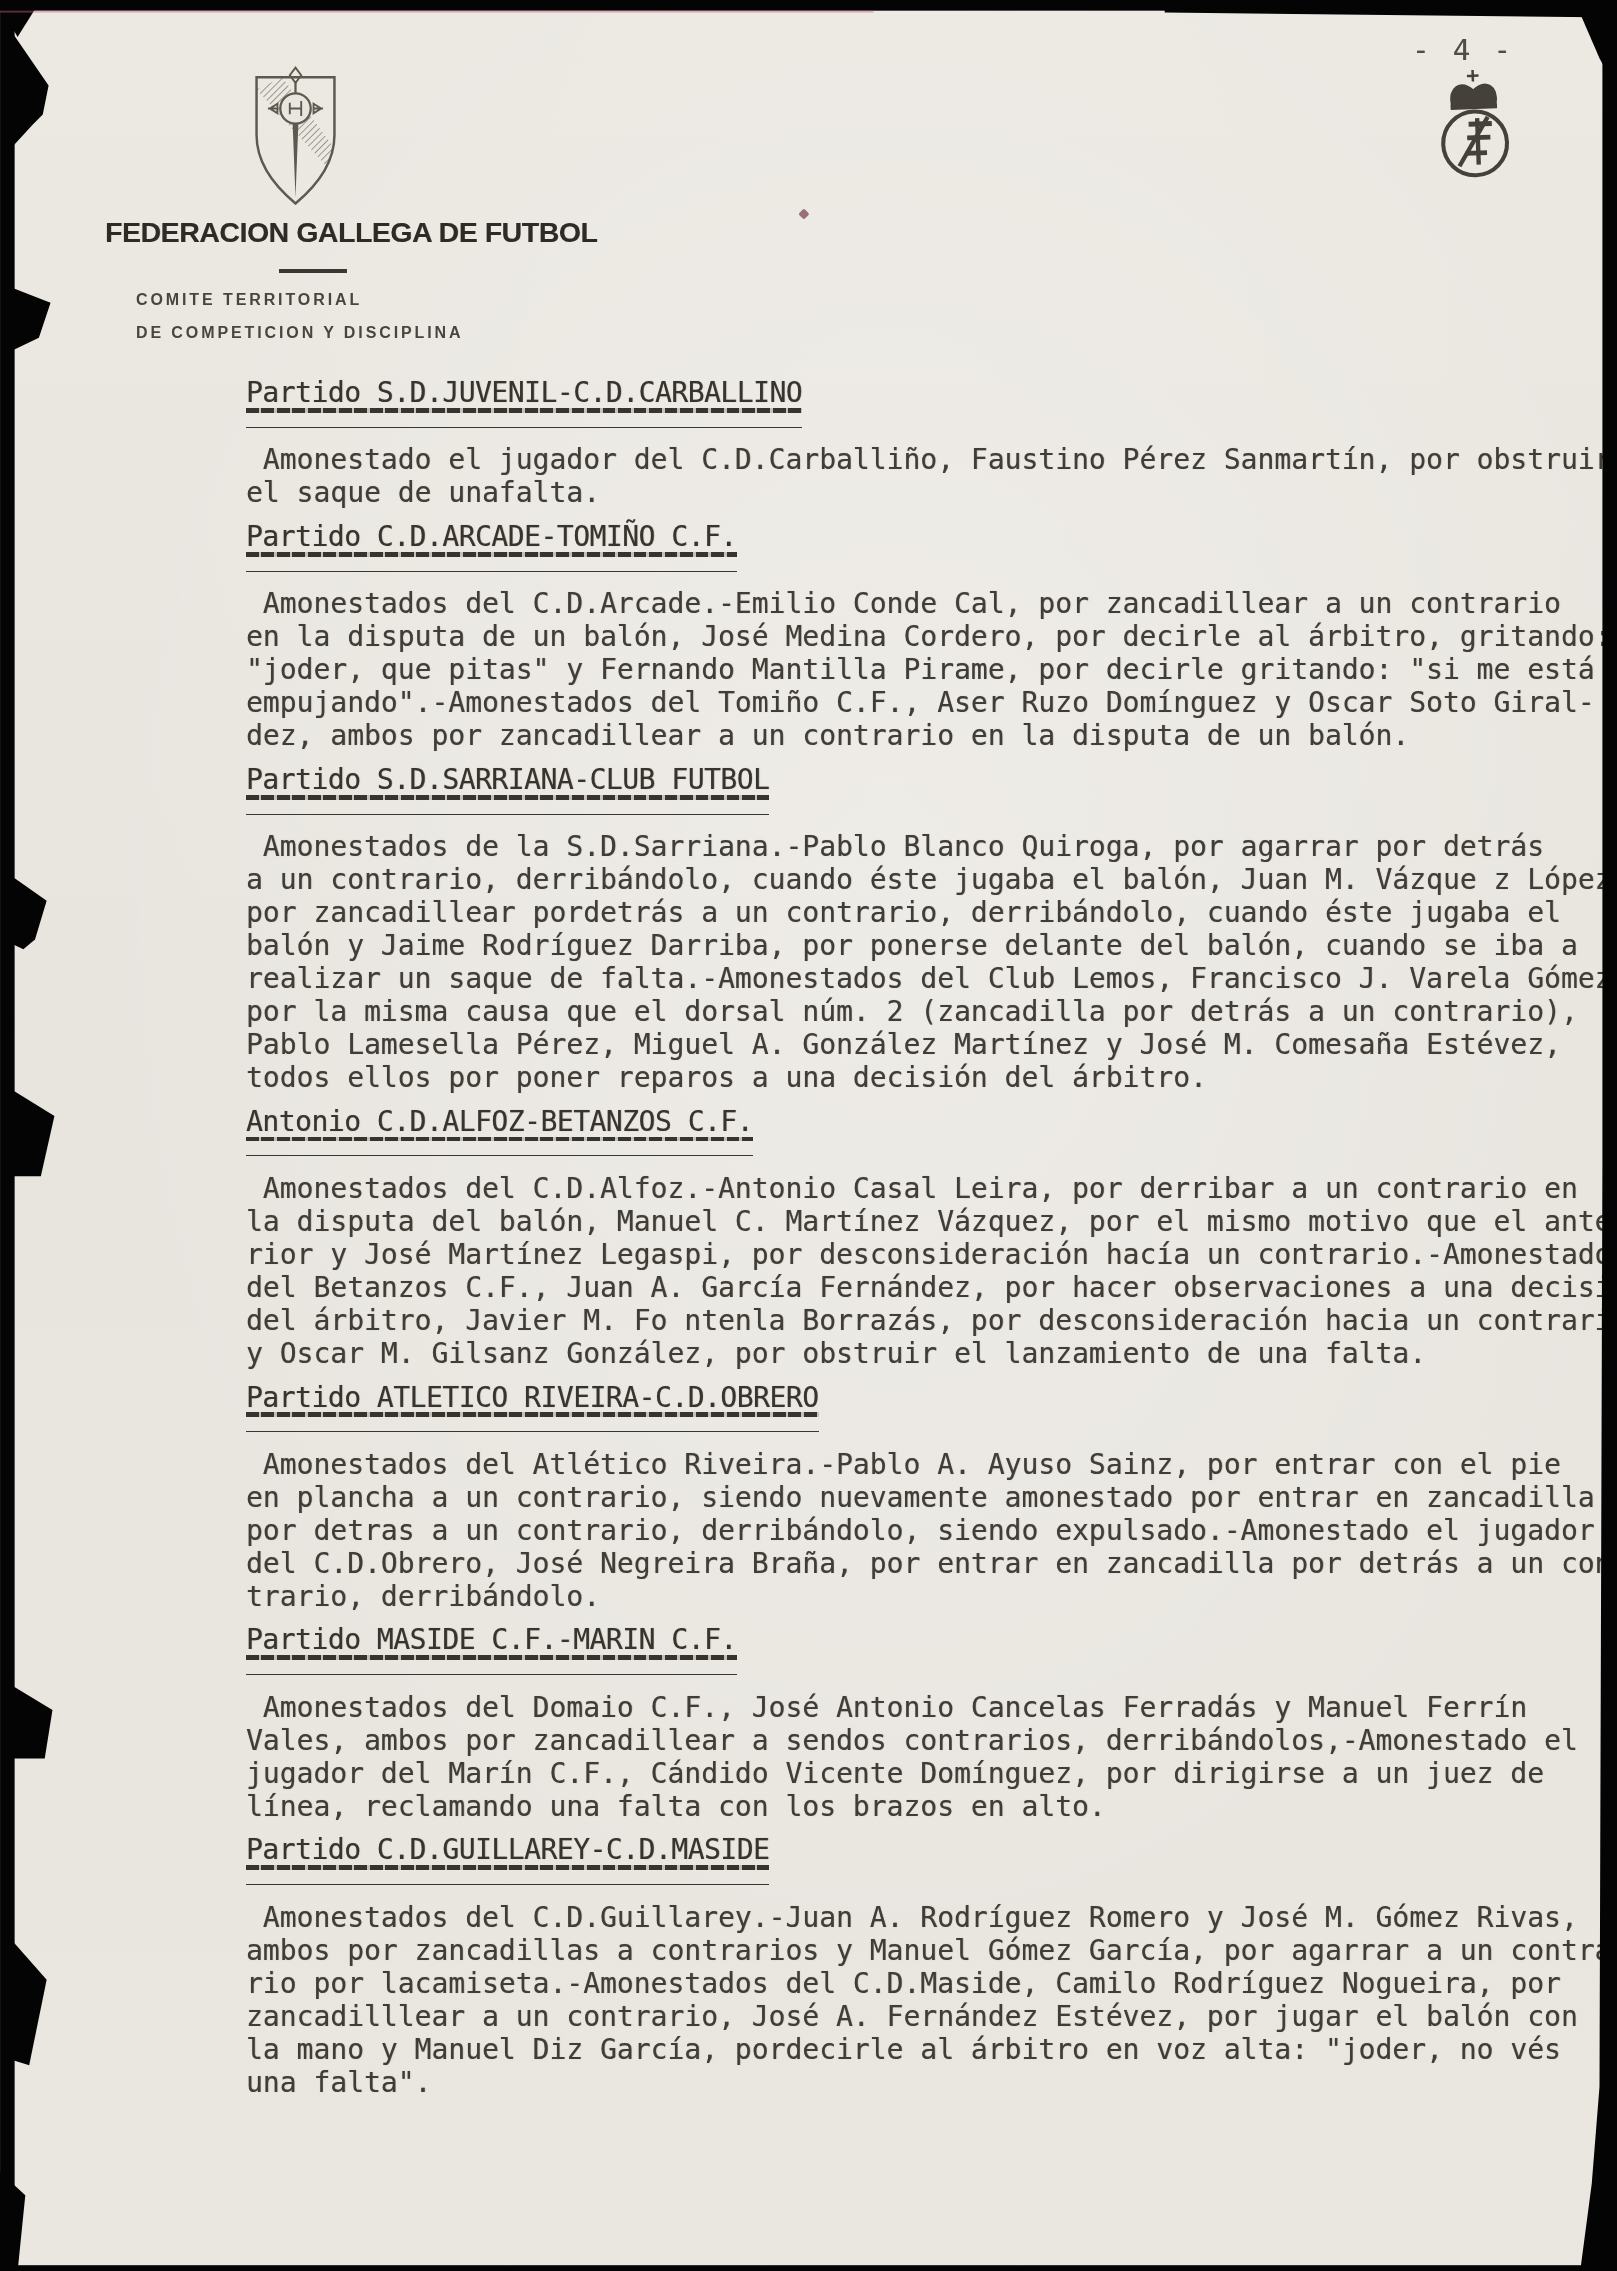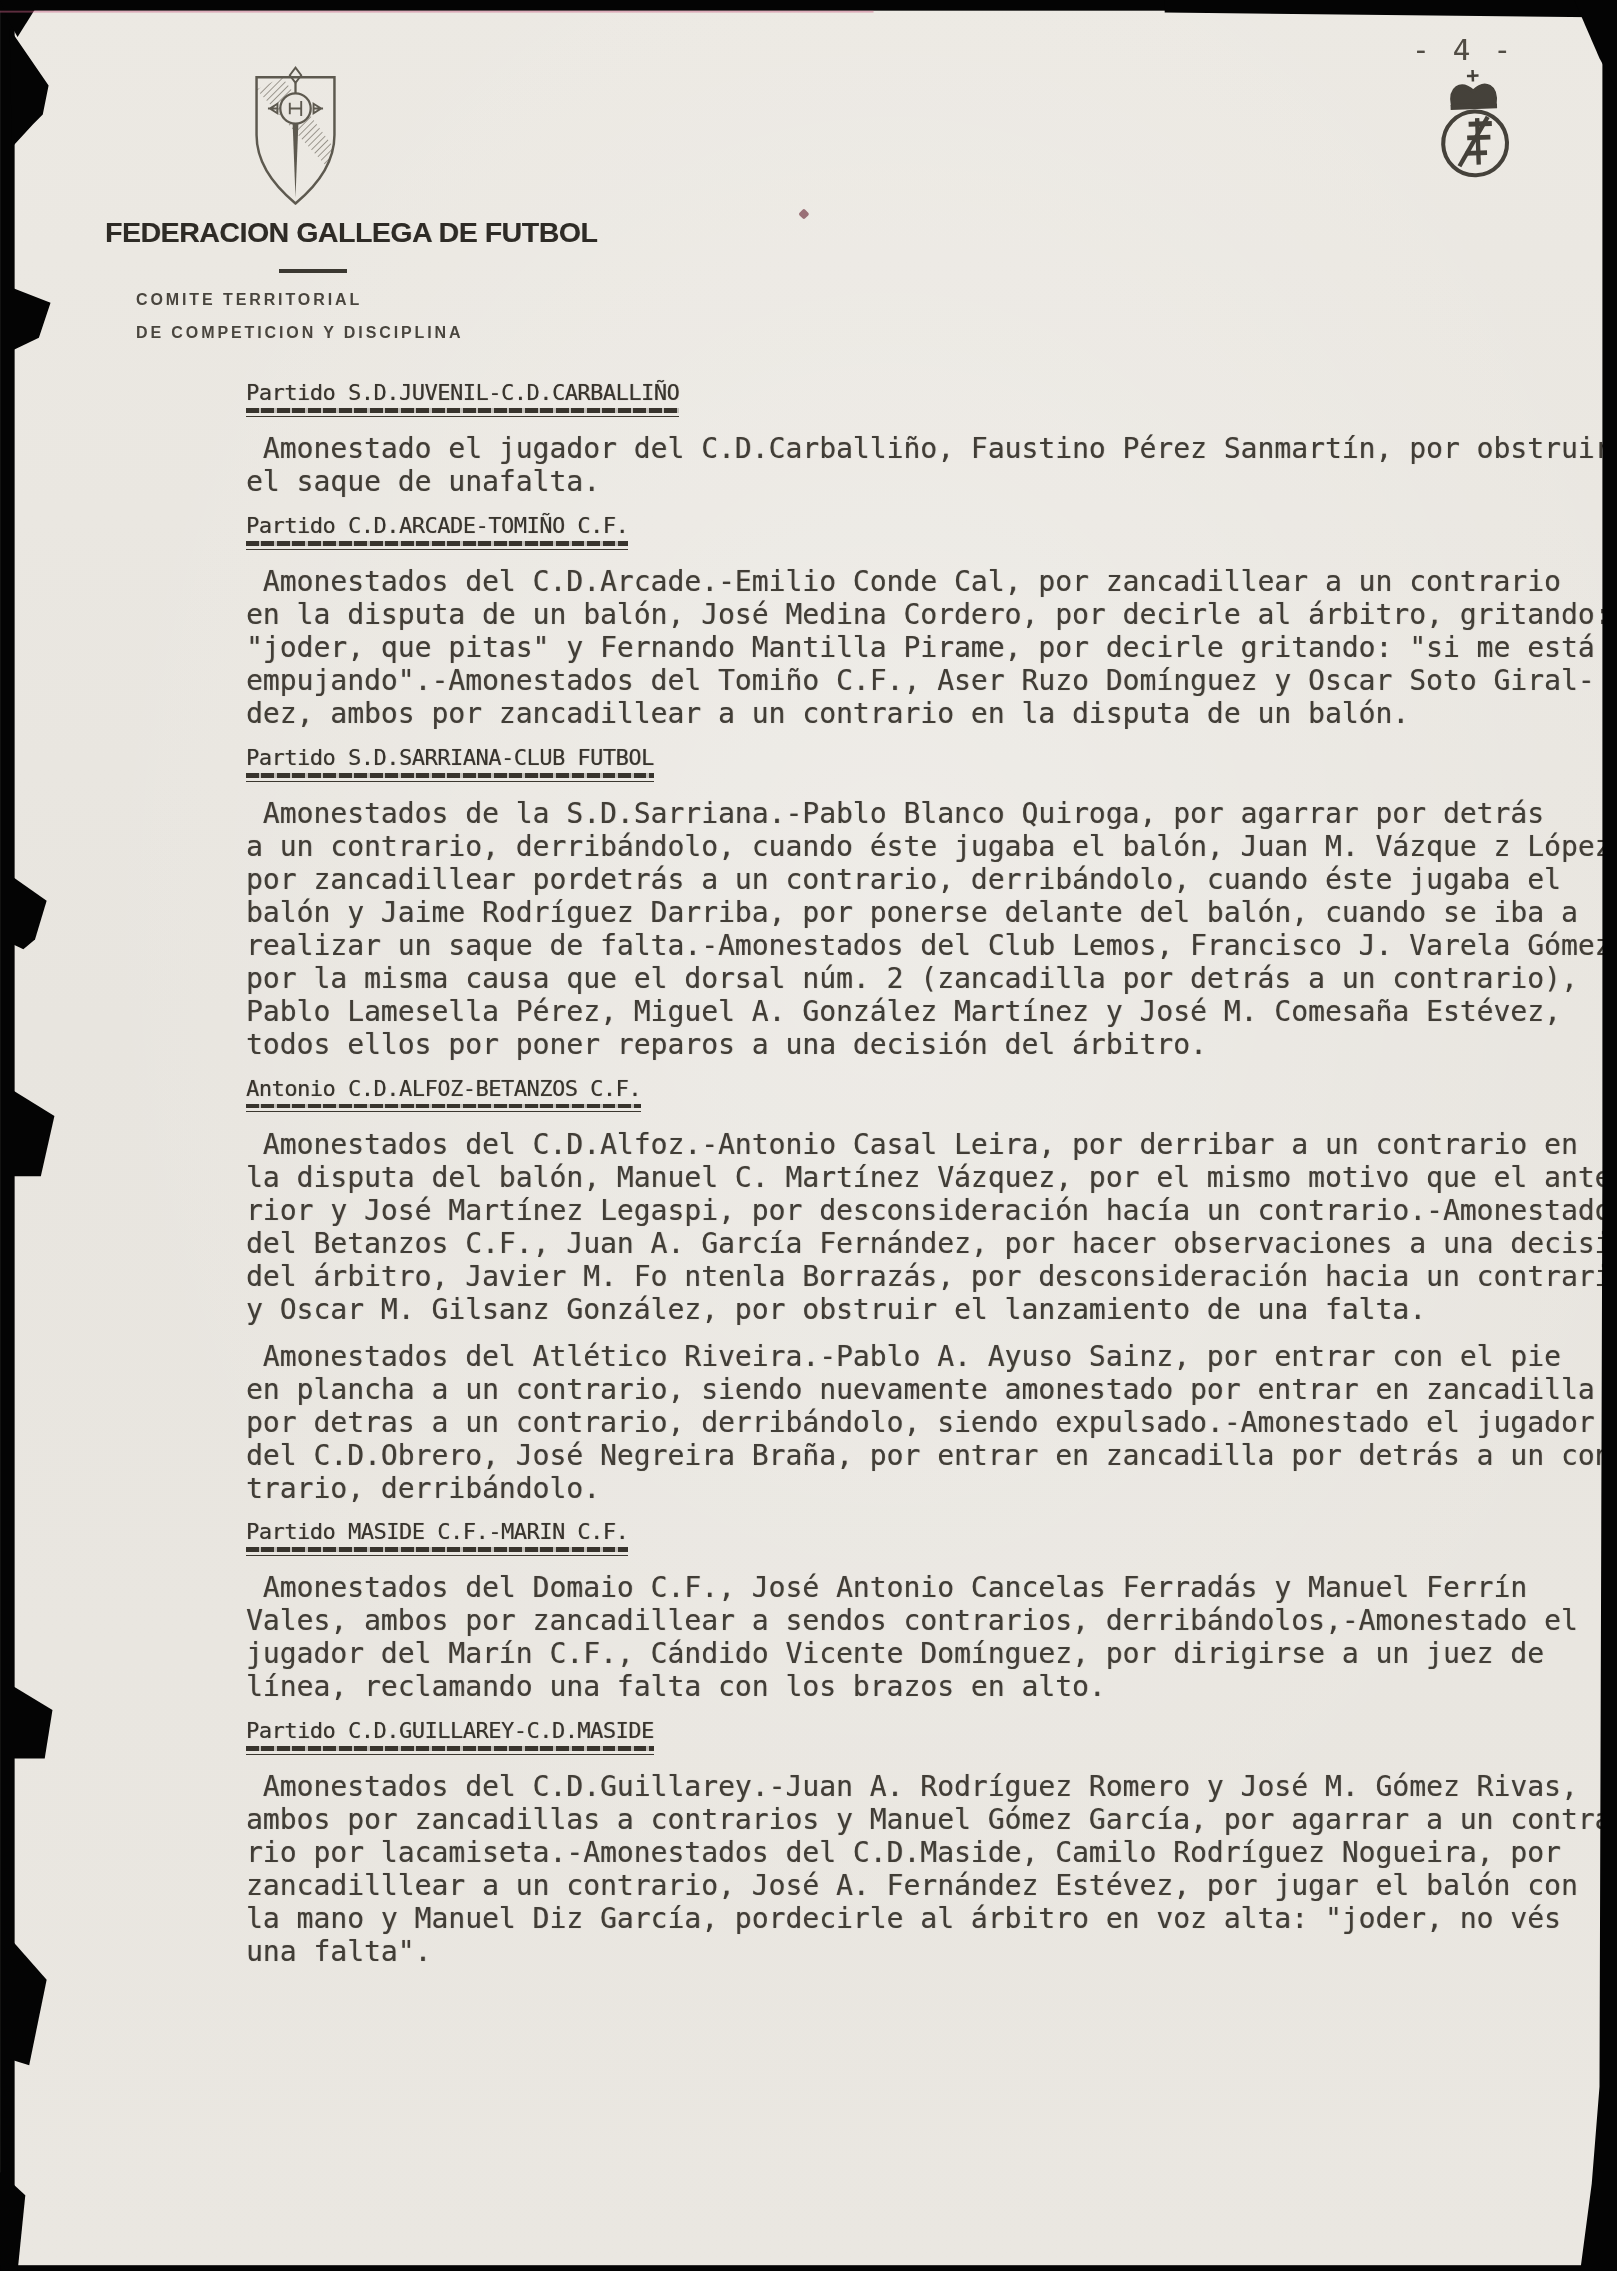--- a/index.html
+++ b/index.html
@@ -47,25 +47,25 @@
   }
   
   .doc-body{
     position:absolute;left:246px;top:379px;right:7.8px;bottom:0;
     overflow:hidden;
   }
   section{margin:0 0 13.6px 0;}
   .partido-heading{
     display:inline-block;
     font-family:"DejaVu Sans Mono", monospace;
-    font-size:22px;font-weight:normal;letter-spacing:-0.5px;
+    font-size:28px;font-weight:normal;letter-spacing:-0.5px;
     margin:0 0 15.5px 0;line-height:27px;
     color:#38342d;
     border-bottom:1.9px solid #3b372f;
-    padding-bottom:3px;
+    padding-bottom:14px;
     text-shadow:0.4px 0.4px 0.7px rgba(55,50,43,.55);
   }
   .partido-heading::after{
     content:"";display:block;height:4.9px;margin-top:1.9px;
     background-image:repeating-linear-gradient(90deg,#38342d 0 12.6px, rgba(56,52,45,.22) 12.6px 15.5px);
   }
   .sanction-paragraph{
     margin:0 0 3.9px 0;
     font-size:28px;line-height:33px;
     white-space:pre;
@@ -141,21 +141,21 @@
 realizar un saque de falta.-Amonestados del Club Lemos, Francisco J. Varela Gómez,
 por la misma causa que el dorsal núm. 2 (zancadilla por detrás a un contrario),
 Pablo Lamesella Pérez, Miguel A. González Martínez y José M. Comesaña Estévez,
 todos ellos por poner reparos a una decisión del árbitro.</p></section>
       <section><h2 class="partido-heading">Antonio C.D.ALFOZ-BETANZOS C.F.</h2><p class="sanction-paragraph"> Amonestados del C.D.Alfoz.-Antonio Casal Leira, por derribar a un contrario en
 la disputa del balón, Manuel C. Martínez Vázquez, por el mismo motivo que el ante
 rior y José Martínez Legaspi, por desconsideración hacía un contrario.-Amonestados
 del Betanzos C.F., Juan A. García Fernández, por hacer observaciones a una decisión
 del árbitro, Javier M. Fo ntenla Borrazás, por desconsideración hacia un contrario
 y Oscar M. Gilsanz González, por obstruir el lanzamiento de una falta.</p></section>
-      <section><p class="sanction-paragraph"> Amonestados del Atlético Riveira.-Pablo A. Ayuso Sainz, por entrar con el pie
+      <section><h2 class="partido-heading">Partido ATLETICO RIVEIRA-C.D.OBRERO</h2><p class="sanction-paragraph"> Amonestados del Atlético Riveira.-Pablo A. Ayuso Sainz, por entrar con el pie
 en plancha a un contrario, siendo nuevamente amonestado por entrar en zancadilla
 por detras a un contrario, derribándolo, siendo expulsado.-Amonestado el jugador
 del C.D.Obrero, José Negreira Braña, por entrar en zancadilla por detrás a un con
 trario, derribándolo.</p></section>
       <section><h2 class="partido-heading">Partido MASIDE C.F.-MARIN C.F.</h2><p class="sanction-paragraph"> Amonestados del Domaio C.F., José Antonio Cancelas Ferradás y Manuel Ferrín
 Vales, ambos por zancadillear a sendos contrarios, derribándolos,-Amonestado el
 jugador del Marín C.F., Cándido Vicente Domínguez, por dirigirse a un juez de
 línea, reclamando una falta con los brazos en alto.</p></section>
       <section><h2 class="partido-heading">Partido C.D.GUILLAREY-C.D.MASIDE</h2><p class="sanction-paragraph"> Amonestados del C.D.Guillarey.-Juan A. Rodríguez Romero y José M. Gómez Rivas,
 ambos por zancadillas a contrarios y Manuel Gómez García, por agarrar a un contra

